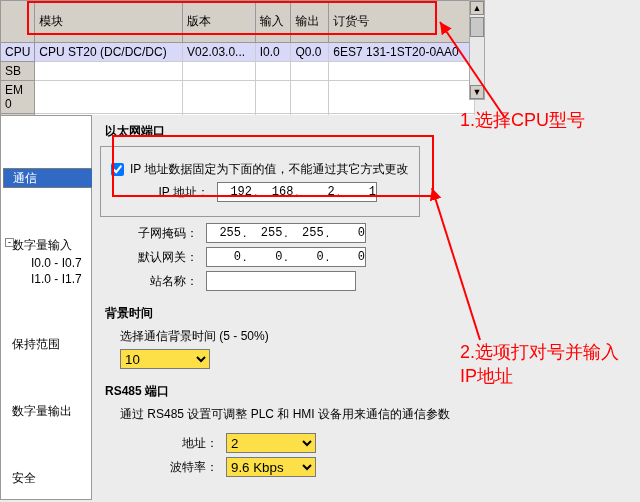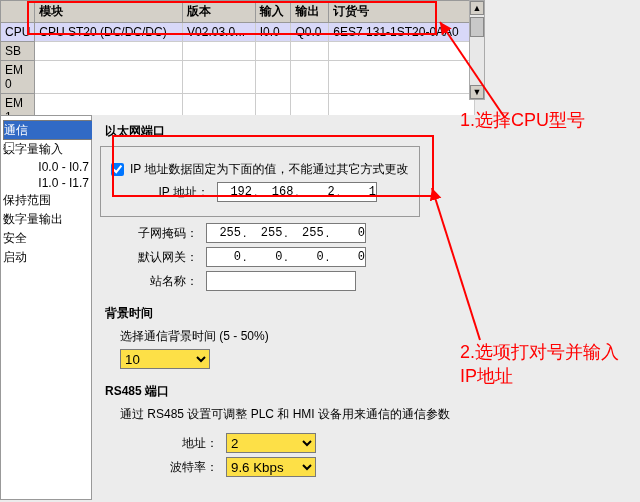--- a/index.html
+++ b/index.html
@@ -1,29 +1,29 @@
 <!DOCTYPE html>
 <html><head>
 <meta charset="utf-8">
 <style>
 * { box-sizing: border-box; margin: 0; padding: 0; }
 body { font-family: "SimSun", "Microsoft YaHei", sans-serif; font-size: 12px; background: #ececec; width: 640px; height: 502px; overflow: hidden; position: relative; color: #000; }
 .top-table { position: absolute; left: 0; top: 0; width: 475px; }
 .top-table table { border-collapse: collapse; width: 100%; background: #fff; }
-.top-table th { background: #d4d0c8; border: 1px solid #999; font-weight: bold; padding: 2px 4px; text-align: left; height: 16px; }
+.top-table th { background: #d4d0c8; border: 1px solid #999; font-weight: normal; padding: 12px 4px; text-align: left; height: 16px; }
 .top-table td { border: 1px solid #ccc; padding: 2px 4px; height: 16px; background: #fff; }
 .top-table .rowhdr { background: #d4d0c8; border: 1px solid #999; width: 28px; }
 .top-table .selrow td { background: #d8d8f8; }
 .scrollbar { position: absolute; right: 155px; top: 0; width: 16px; height: 100px; background: #e8e8e8; border: 1px solid #aaa; }
 .scrollbar .thumb { position: absolute; top: 16px; left: 0; width: 14px; height: 20px; background: #c8c8c8; border: 1px solid #888; }
 .scrollbar .arr { position: absolute; left: 0; width: 14px; height: 14px; background: #d4d0c8; border: 1px solid #888; text-align: center; line-height: 12px; font-size: 9px; }
 .tree { position: absolute; left: 0; top: 115px; width: 92px; height: 385px; background: #fff; border: 1px solid #999; padding: 4px 2px; }
 .tree-item { padding: 1px 0 1px 12px; position: relative; white-space: nowrap; cursor: pointer; }
-.tree-item.root { padding-left: 0; }
-.tree-item.subsub { padding-left: 28px; text-align: right; }
+.tree-item.root { padding-left: 9px; margin-top: 48px; }
+.tree-item.subsub { padding-left: 28px; }
 .tree-item.sel { background: #316ac5; color: #fff; }
 .exp { position: absolute; left: 2px; top: 2px; width: 9px; height: 9px; border: 1px solid #888; text-align: center; line-height: 7px; font-size: 9px; background: #fff; }
 .panel { position: absolute; left: 92px; top: 115px; right: 0; bottom: 0; background: #ececec; padding: 6px 8px; overflow: hidden; }
 .group-title { font-weight: bold; margin: 2px 0 6px 5px; }
 .box { border: 1px solid #999; padding: 10px; margin: 0 0 6px 0; background: #ececec; }
 .row { display: flex; align-items: center; margin: 4px 0; }
 .lbl { width: 106px; text-align: right; padding-right: 8px; }
 .ipbox { display: inline-flex; border: 1px solid #7a7a7a; background: #fff; height: 20px; align-items: center; }
 .ipseg { width: 34px; text-align: right; border: none; outline: none; font-size: 12px; font-family: Liberation Mono, monospace; }
 .ipdot { padding: 0 2px; }

